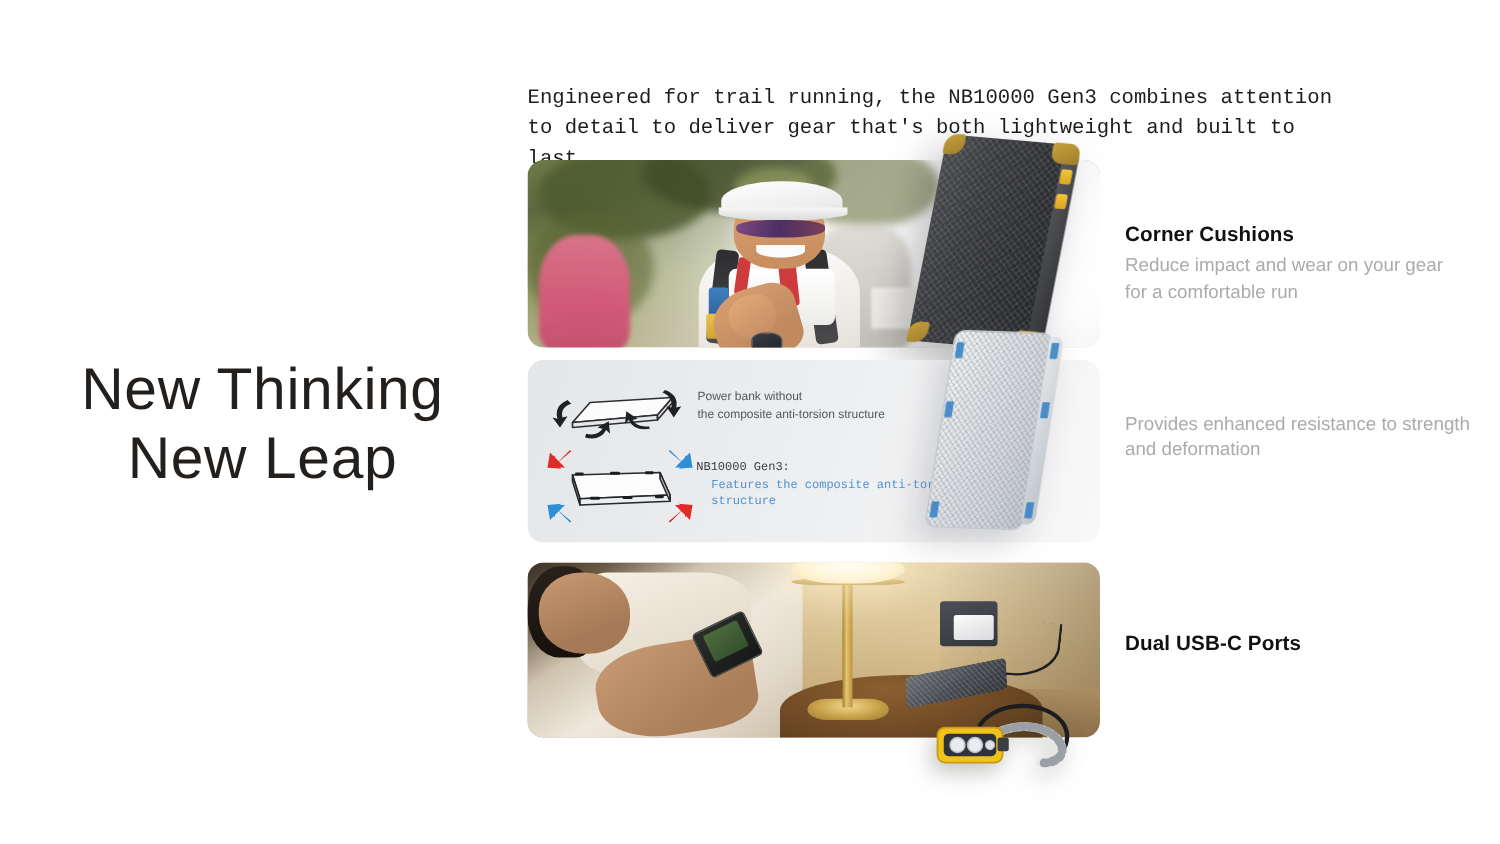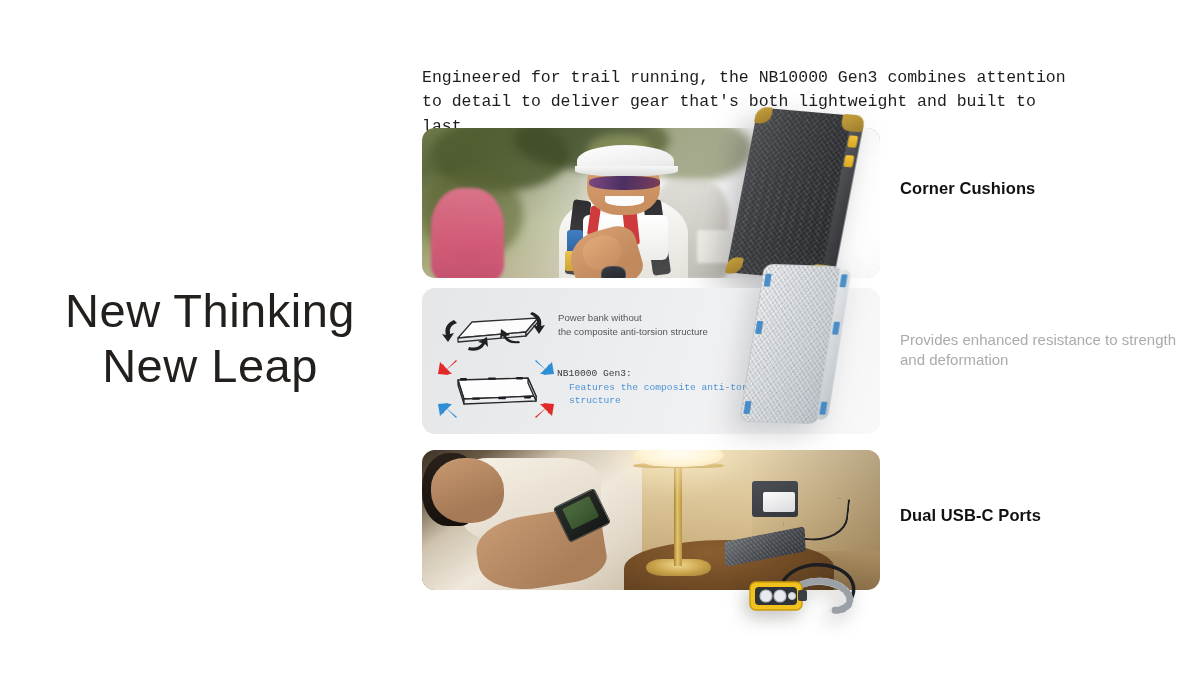--- a/index.html
+++ b/index.html
@@ -384,20 +384,21 @@
         <div class="pb-port pb-p1"></div>
         <div class="pb-port pb-p2"></div>
         <div class="pb-corner pbc-tl"></div>
         <div class="pb-corner pbc-tr"></div>
         <div class="pb-corner pbc-bl"></div>
         <div class="pb-corner pbc-br"></div>
       </div>
     </div>
     <div class="caption" style="top:50px;width:270px">
       <div class="cap-title">Corner Cushions</div>
+      <div class="cap-desc">Reduce impact and wear on your gear for a comfortable run</div>
     </div>
   </div>
 
   <div class="feature" id="row2">
     <div class="panel">
       <div class="panel-clip">
         <div class="diagram-bg"></div>
 
         <svg class="svg-twist" width="116" height="56" viewBox="0 0 116 56">
           <g fill="none" stroke="#2c2e31" stroke-width="1.3" stroke-linejoin="round">

